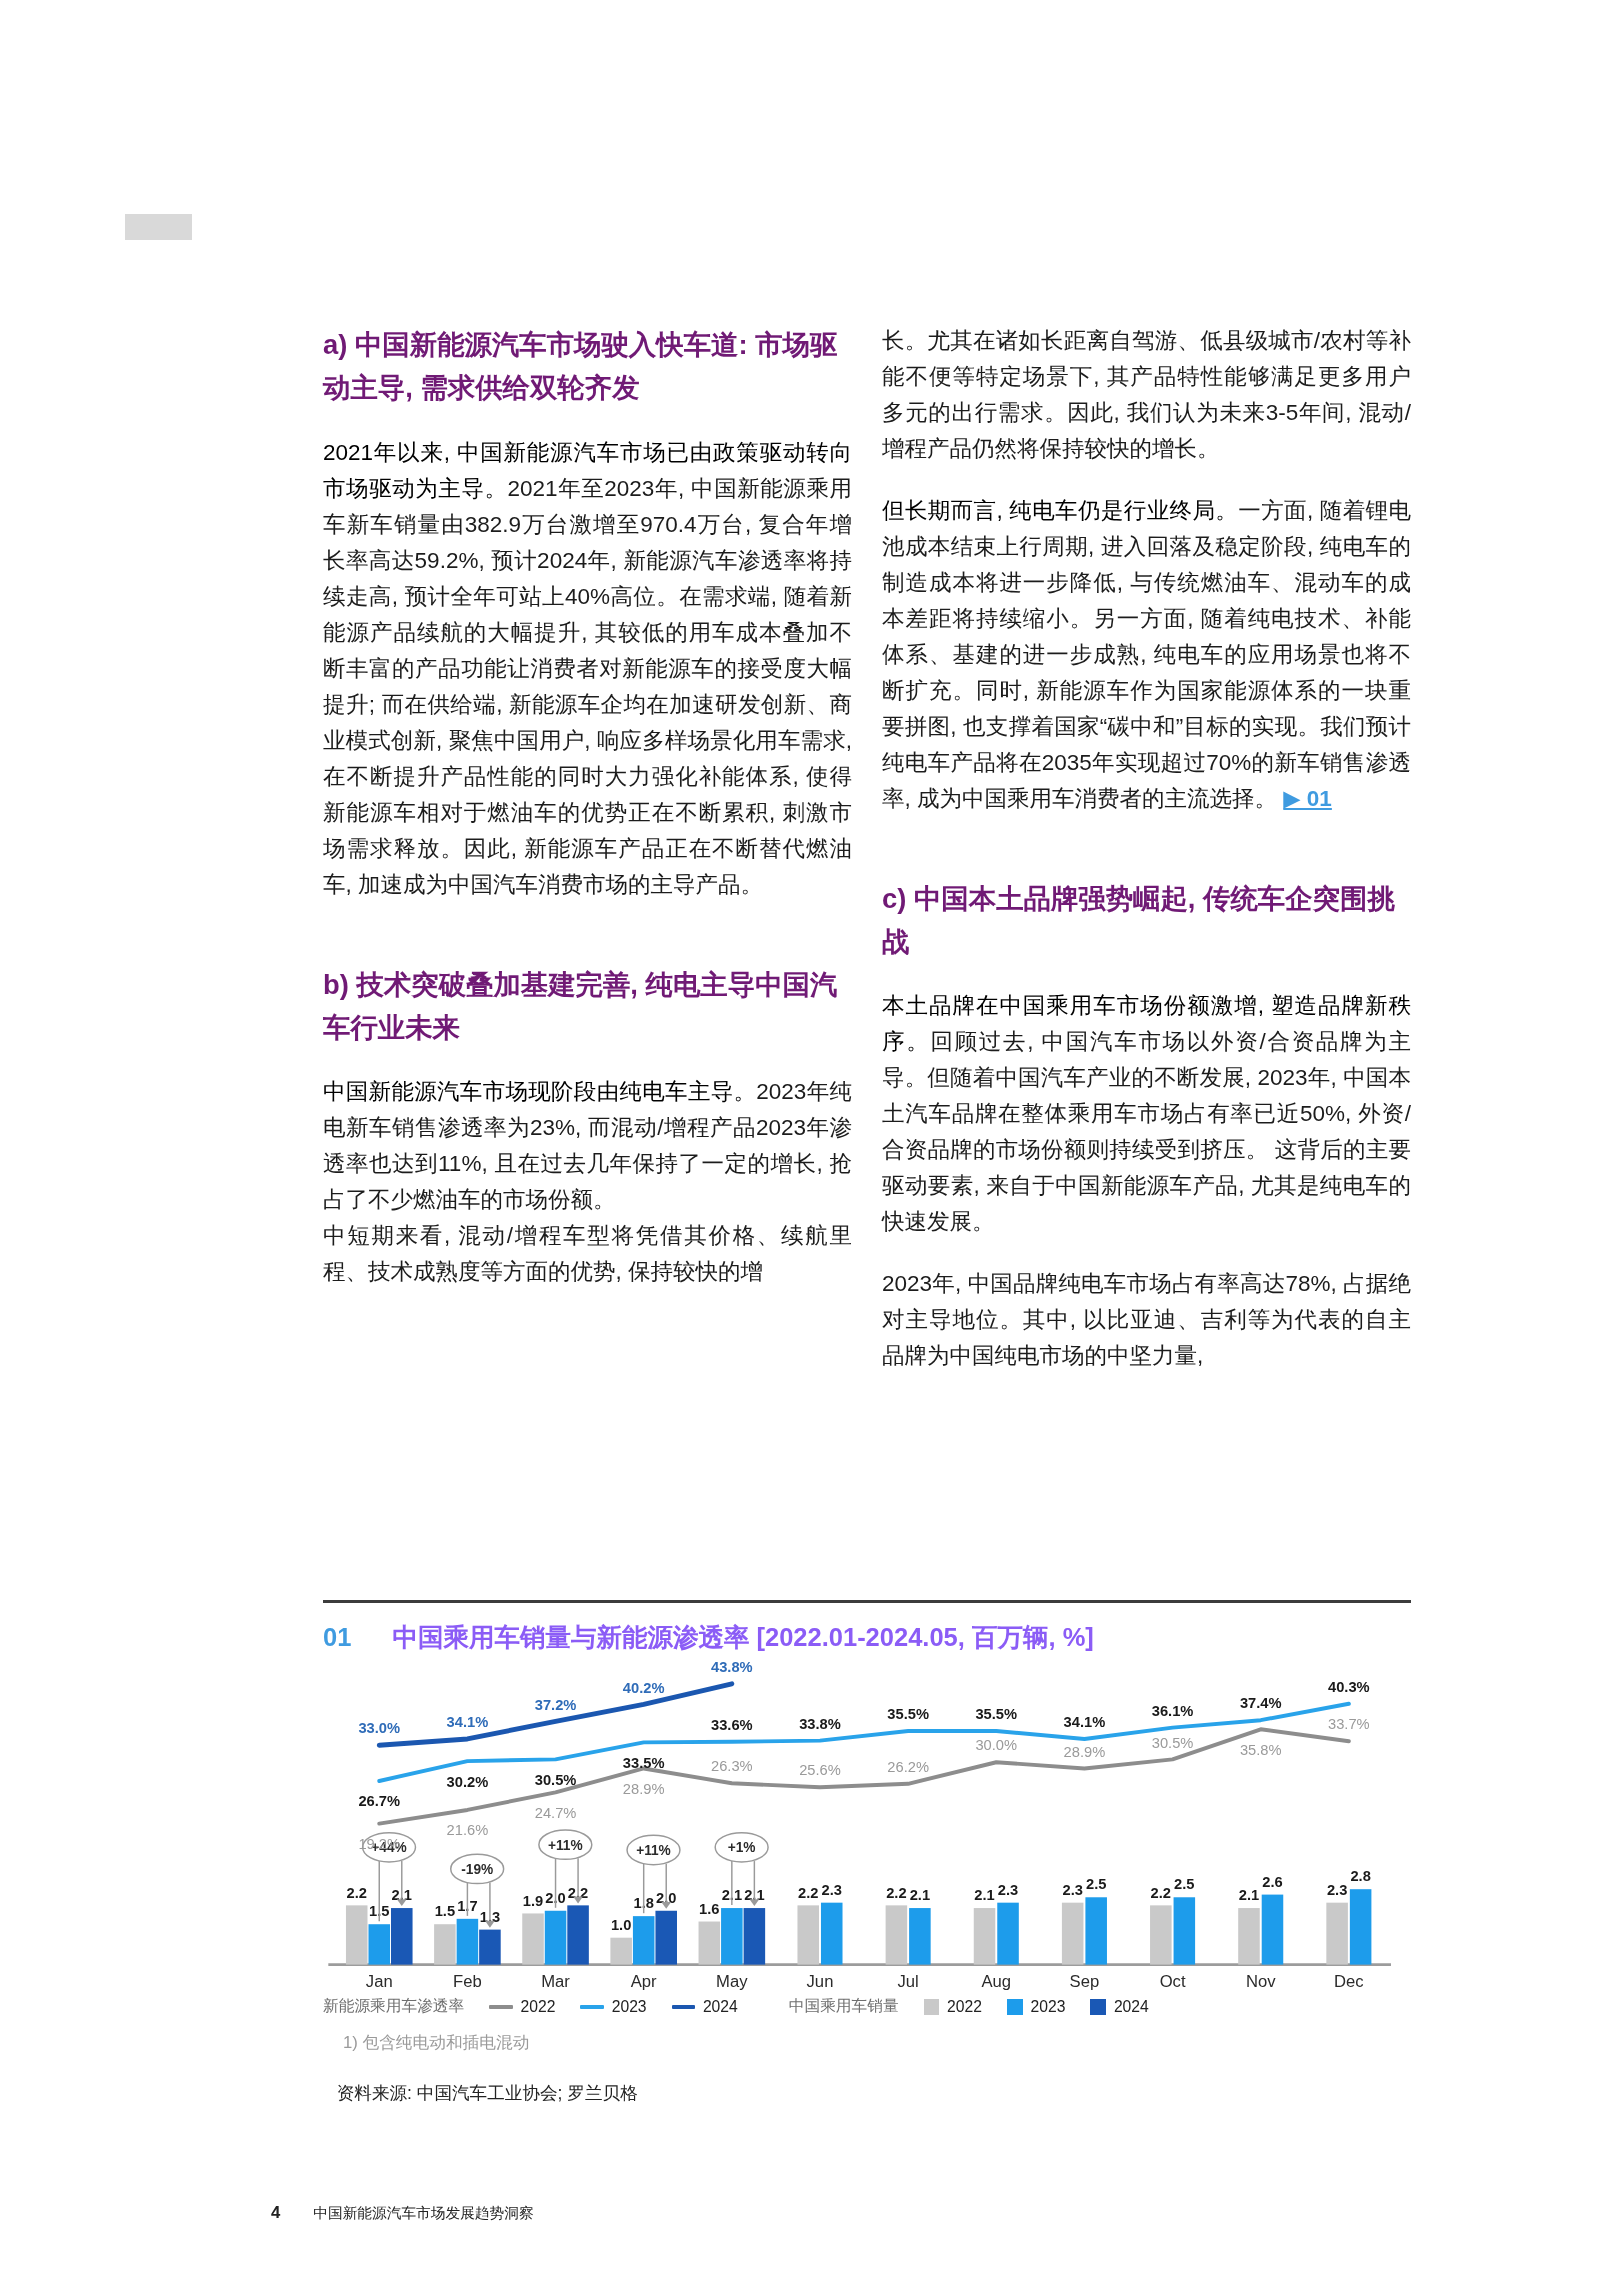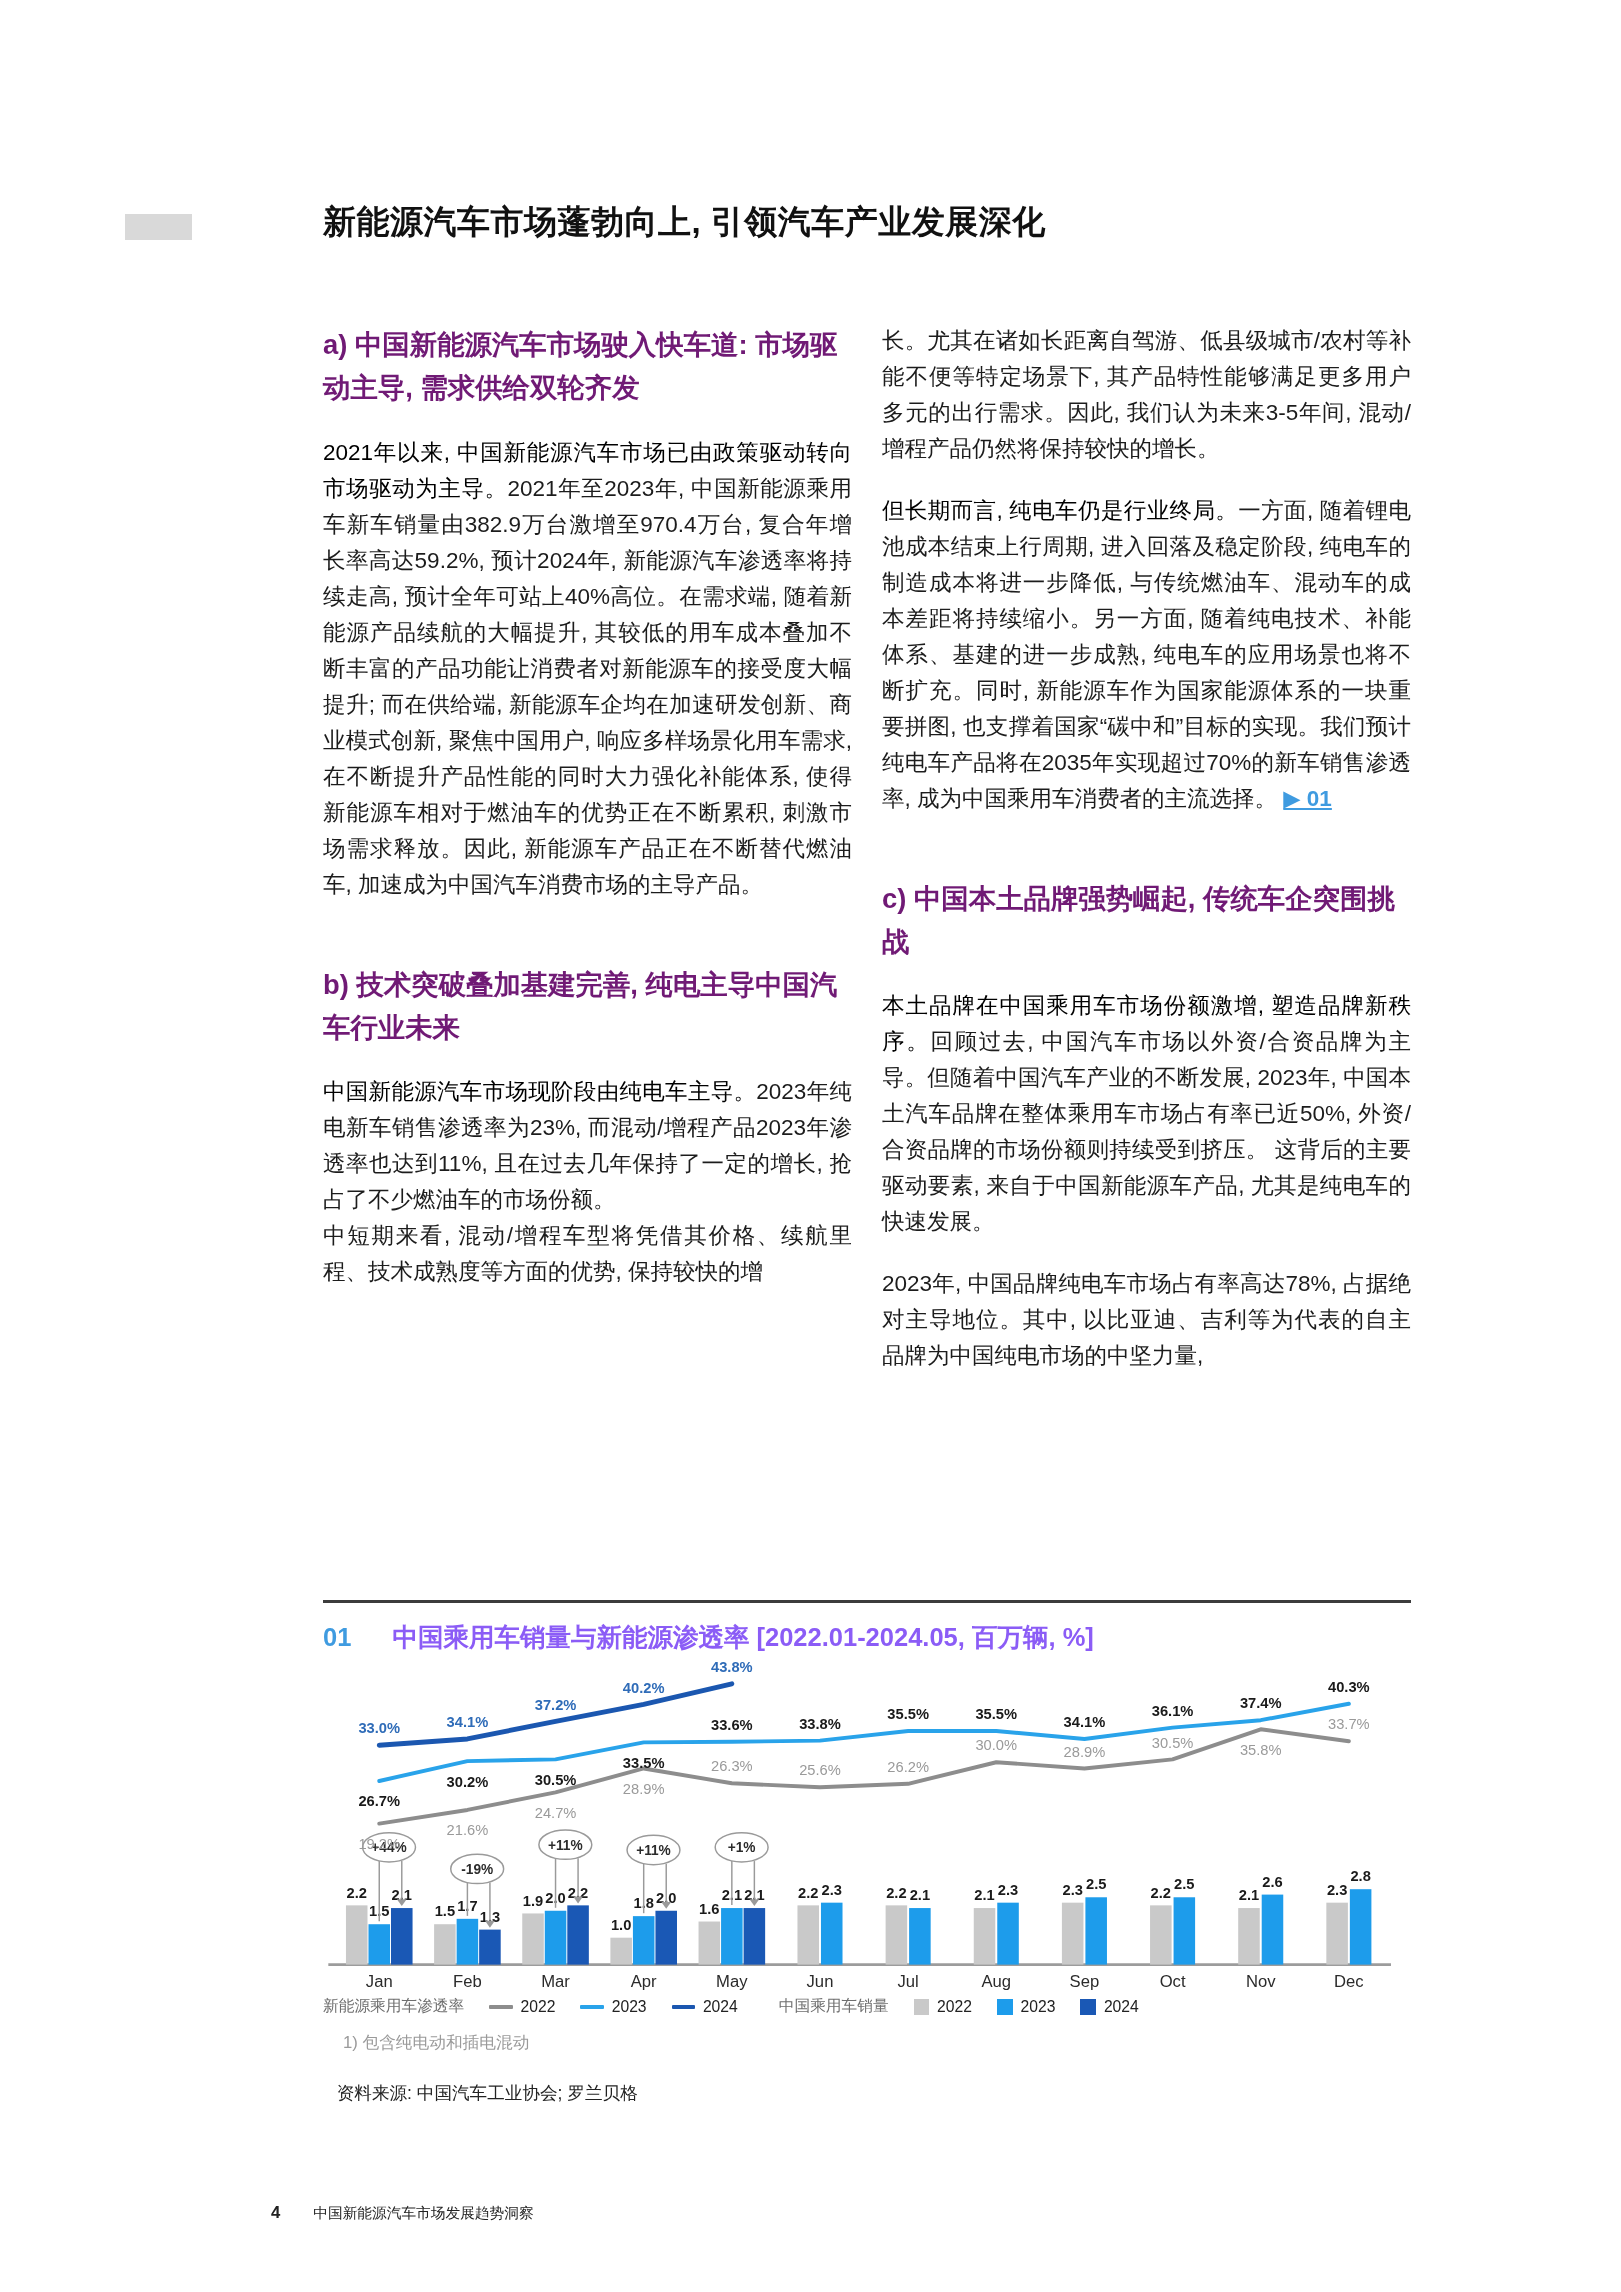--- a/index.html
+++ b/index.html
@@ -21,37 +21,36 @@
   .ref { color:#3f9be0; font-weight:700; white-space:nowrap;text-decoration:underline; }
 
   .chart-section { position:absolute; left:323px; top:1600px; width:1088px; }
   .rule { height:2.9px; background:#3c3c3c; }
   .chart-title-row { display:flex; gap:41px; margin-top:17.6px; align-items:baseline; }
   .chart-num { color:#3f9be0; font-size:25.5px; font-weight:700; }
   .chart-title { font-size:25.5px; font-weight:700; color:#8b5cf6; }
   svg.chart { display:block; margin-top:5.9px; overflow:visible; }
   .legend { display:flex; align-items:center; gap:25px; font-size:15.7px; color:#222; margin-top:2px; }
   .lg-title { color:#6e6e6e; }
-  .lg-title2 { margin-left:16px; }
+  .lg-title2 { margin-left:26px; }
   .lg-item { display:flex; align-items:center; gap:7.8px; }
   .sw-line { width:23.5px; height:3.9px; display:inline-block; border-radius:1px; }
   .sw-box  { width:15.7px; height:15.7px; display:inline-block; }
   .footnote { color:#9a9a9a; font-size:16.7px; margin-top:13.7px;margin-left:20px; }
   .source { color:#222; font-size:17.6px; margin-top:27.4px; padding-left:13.7px; }
 
   .footer { position:absolute; left:271px; top:2203px; font-size:14.7px; color:#222; display:flex; gap:33px; align-items:baseline; }
   .footer .pn { font-weight:700; font-size:16.7px; }
 </style>
 </head>
 <body>
 
 <div class="page">
 
   <div class="title-marker"></div>
-  <h1 class="page-title">新能源汽车市场蓬勃向上, 引领汽车产业发展深化</h1>
 
   <div class="col col-left">
     <h2 class="sec">a) 中国新能源汽车市场驶入快车道: 市场驱动主导, 需求供给双轮齐发</h2>
     <p><strong>2021年以来, 中国新能源汽车市场已由政策驱动转向市场驱动为主导。</strong><span>2021年至2023年, 中国新能源乘用车新车销量由382.9万台激增至970.4万台, 复合年增长率高达59.2%, 预计2024年, 新能源汽车渗透率将持续走高, 预计全年可站上40%高位。在需求端, 随着新能源产品续航的大幅提升, 其较低的用车成本叠加不断丰富的产品功能让消费者对新能源车的接受度大幅提升; 而在供给端, 新能源车企均在加速研发创新、商业模式创新, 聚焦中国用户, 响应多样场景化用车需求, 在不断提升产品性能的同时大力强化补能体系, 使得新能源车相对于燃油车的优势正在不断累积, 刺激市场需求释放。因此, 新能源车产品正在不断替代燃油车, 加速成为中国汽车消费市场的主导产品。</span></p>
     <h2 class="sec mt">b) 技术突破叠加基建完善, 纯电主导中国汽车行业未来</h2>
     <p><strong>中国新能源汽车市场现阶段由纯电车主导。</strong><span>2023年纯电新车销售渗透率为23%, 而混动/增程产品2023年渗透率也达到11%, 且在过去几年保持了一定的增长, 抢占了不少燃油车的市场份额。</span><br><span>中短期来看, 混动/增程车型将凭借其价格、续航里程、技术成熟度等方面的优势, 保持较快的增</span></p>
   </div>
 
   <div class="col col-right">
     <p>长。尤其在诸如长距离自驾游、低县级城市/农村等补能不便等特定场景下, 其产品特性能够满足更多用户多元的出行需求。因此, 我们认为未来3-5年间, 混动/增程产品仍然将保持较快的增长。</p>

